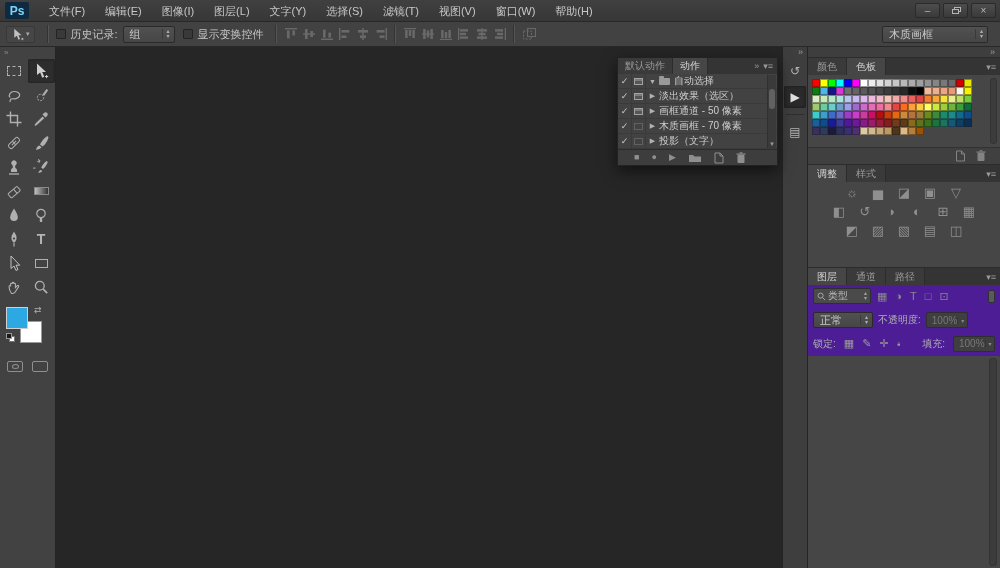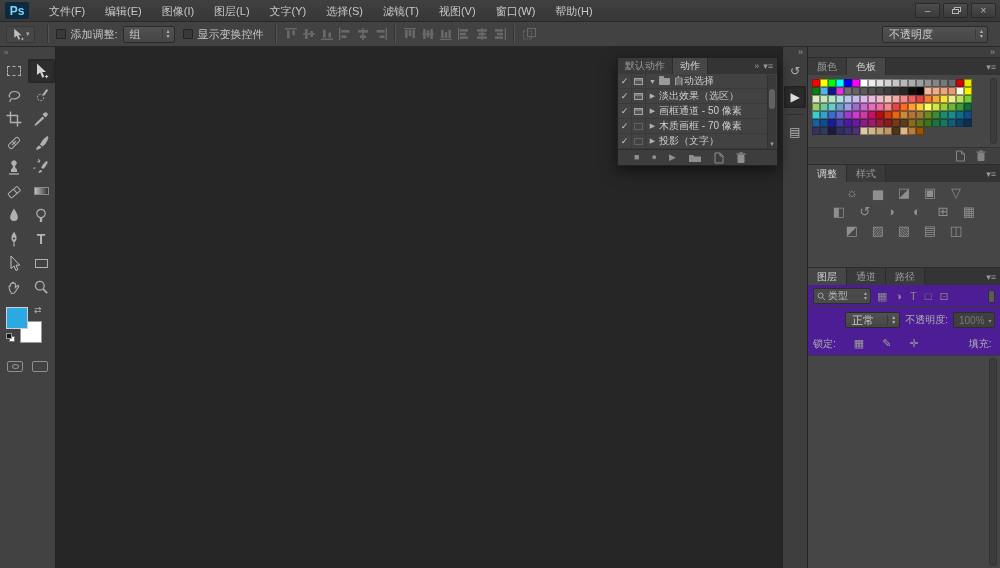--- a/index.html
+++ b/index.html
@@ -113,22 +113,22 @@
   
   .panel-layers { flex:1; background:#4c1d95; display:flex; flex-direction:column; }
   .layers-filter { height:23px; display:flex; align-items:center; padding:0 5px; gap:6px;
                    border-bottom:1px solid #383838; }
   .filter-box { width:58px; height:16px; background:#4a4a4a; border:1px solid #2e2e2e; border-radius:2px;
                 display:flex; align-items:center; font-size:10px; color:#b8b8b8; padding:0 3px; gap:2px; }
   .filter-box .updown { font-size:6px; color:#a0a0a0; line-height:5px; margin-left:auto; display:flex; flex-direction:column; }
   .lf-icon { color:#8a8a8a; font-size:11px; }
   .lf-toggle { margin-left:auto; width:7px; height:13px; background:#5a5a5a; border:1px solid #303030; border-radius:2px; }
   .layers-blend { height:24px; display:flex; align-items:center; padding:0 5px; gap:5px; }
-  .dd-blend { width:60px; height:16px;margin-left:32px; }
-  .layers-lock { height:24px; display:flex; align-items:center; padding:0 5px; gap:18px;
+  .dd-blend { width:60px; height:16px; }
+  .layers-lock { height:24px; display:flex; align-items:center; padding:0 5px; gap:8px;
                  border-bottom:1px solid #383838; }
   .lbl { font-size:10px; color:#b0b0b0; white-space:nowrap; }
   .valbox { width:42px; height:16px; background:#3f3f3f; border:1px solid #2e2e2e; border-radius:2px;
             display:flex; align-items:center; }
   .valbox .val { flex:1; font-size:10px; color:#787878; padding-left:5px; }
   .valbox .vcaret { font-size:6px; color:#8a8a8a; padding:0 3px; border-left:1px solid #333; }
   .lock-icon { color:#9a9a9a; font-size:11px; line-height:1; }
   .layers-content { flex:1; background:#464646; position:relative; }
   .layers-gutter { position:absolute; right:3px; top:2px; bottom:2px; width:8px; background:#3c3c3c;
                    border:1px solid #333; border-radius:3px; }
@@ -190,21 +190,21 @@
   <div class="optionsbar">
     <div class="tool-badge">
       <svg width="13" height="13" viewBox="0 0 16 16">
           <polygon points="4,1 4,12 7.2,9.6 9.2,14.5 11.2,13.6 9.2,8.9 13,8.9" fill="#c0c0c0"></polygon>
           <path d="M12.5,13.5 h3 M14,12 v3" stroke="#c0c0c0" stroke-width="1"></path>
         </svg>
       <span class="caret">▾</span>
     </div>
     <div class="vsep"></div>
     <span class="checkbox"></span>
-    <span class="opt-label">添加调整:</span>
+    <span class="opt-label">历史记录:</span>
     <div class="dropdown dd-auto">
       <span class="dd-label">组</span>
       <span class="updown">
           <span>▴</span>
           <span>▾</span>
         </span>
     </div>
     <span class="checkbox"></span>
     <span class="opt-label">显示变换控件</span>
     <div class="vsep"></div>
@@ -276,21 +276,21 @@
           <rect x="4" y="5.8" width="6" height="2.4"></rect>
           <rect x="2" y="9.4" width="8" height="2.4"></rect>
         </svg>
       <span class="vsep" style="margin:0 3px;"></span>
       <svg width="15" height="14" viewBox="0 0 15 14">
           <rect x="1.5" y="4" width="8" height="8" fill="none" stroke="#8a8a8a" stroke-dasharray="2 1.3"></rect>
           <rect x="5.5" y="1.5" width="8" height="8" fill="none" stroke="#8a8a8a"></rect>
         </svg>
     </div>
     <div class="dropdown dd-workspace">
-      <span class="dd-label">不透明度</span>
+      <span class="dd-label">木质画框</span>
       <span class="updown">
           <span>▴</span>
           <span>▾</span>
         </span>
     </div>
   </div>
 
   <div class="main">
 
     <div class="toolbar">

